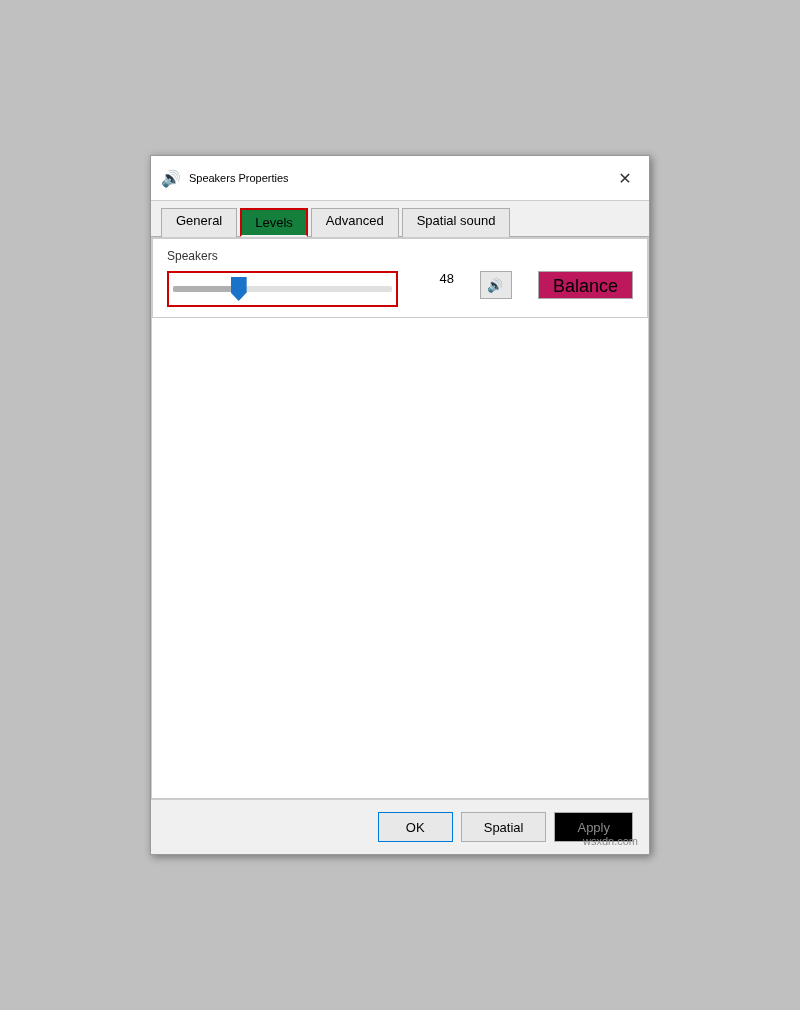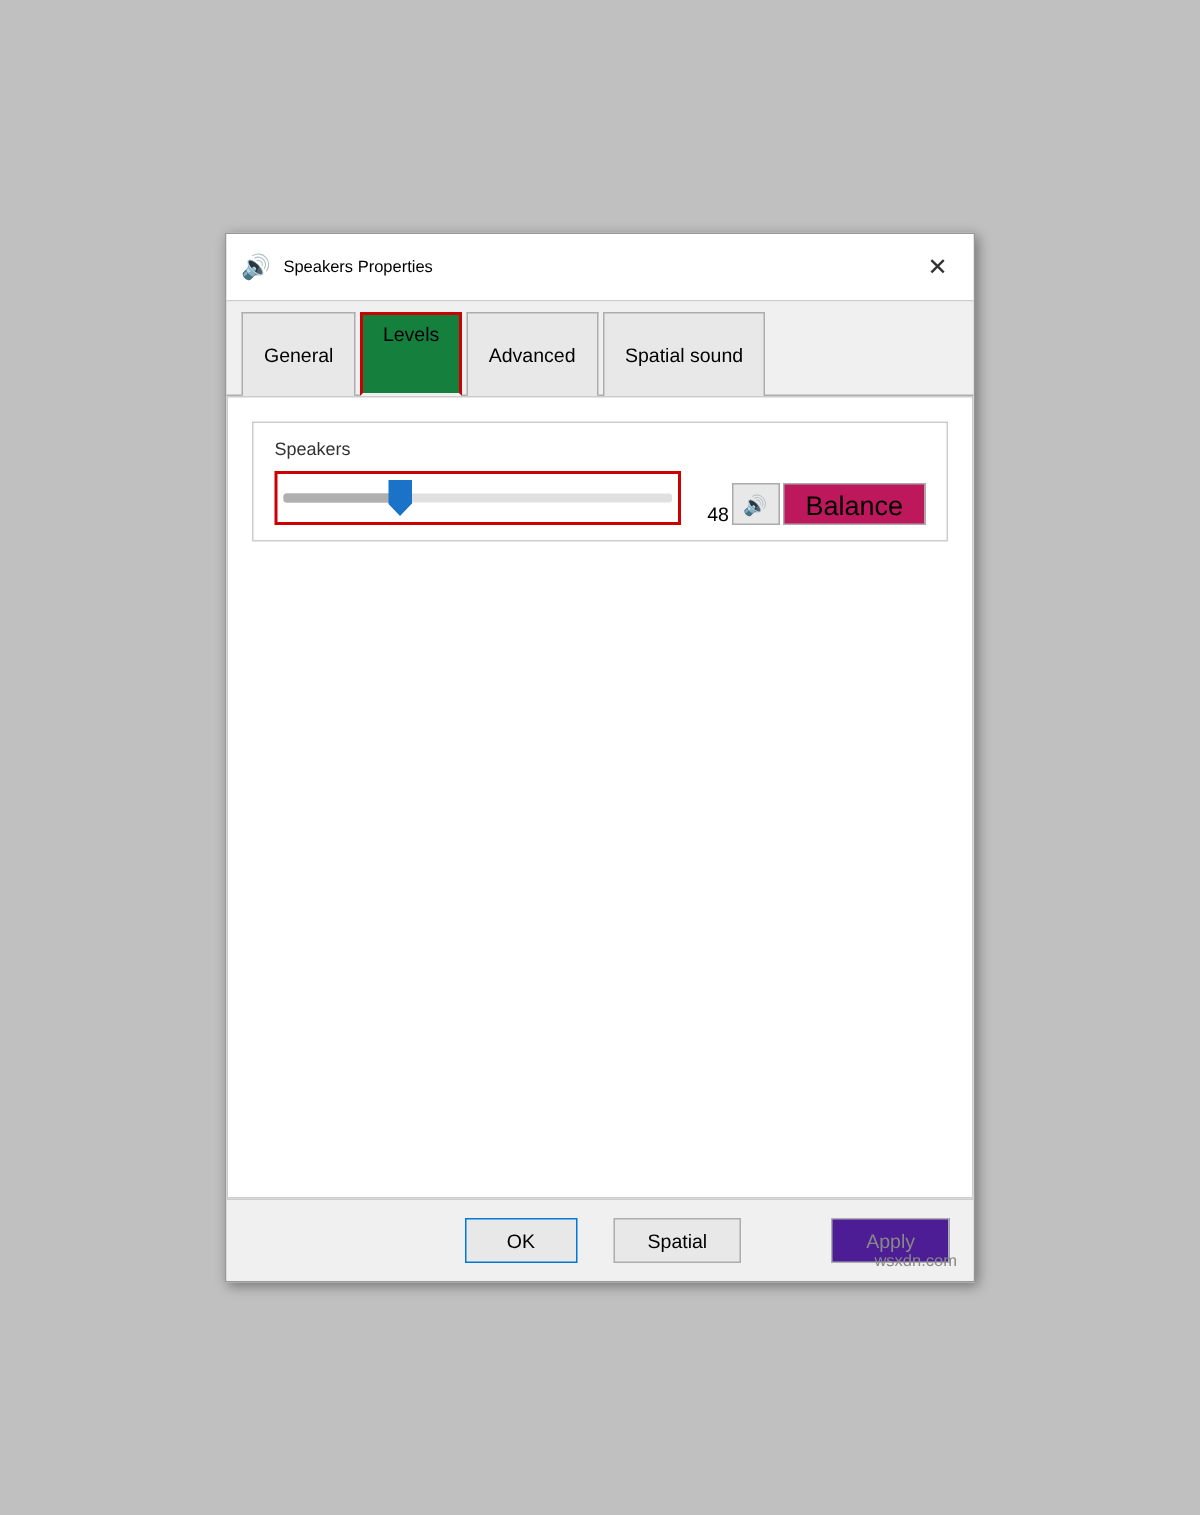--- a/index.html
+++ b/index.html
@@ -67,21 +67,21 @@
 
     .tabs-bar {
       background: #f0f0f0;
       display: flex;
       border-bottom: 1px solid #adadad;
       padding: 6px 10px 0 10px;
       gap: 0;
     }
 
     .tab {
-      padding: 20px 14px;
+      padding: 4px 14px;
       background: #e0e0e0;
       border: 1px solid #adadad;
       border-bottom: none;
       cursor: pointer;
       margin-right: 3px;
       color: #000;
       position: relative;
       bottom: -1px;
     }
 
@@ -93,42 +93,41 @@
       z-index: 2;
       padding: 5px 13px;
     }
 
     .tab:not(.active) {
       background: #e8e8e8;
     }
 
     .content-area {
       flex: 1;
-      padding: 16px;
       background: #ffffff;
       border: 1px solid #ccc;
       margin: 0 0 0 0;
     }
 
     .section-label {
       font-size: 12px;
       color: #333;
       margin-bottom: 8px;
     }
 
     .speakers-section {
       border: 1px solid #ccc;
       padding: 10px 14px;
       margin-bottom: 10px;
     }
 
     .speakers-row {
       display: flex;
-      align-items: flex-end;
-      gap: 2px;
+      align-items: flex-start;
+      gap: 26px;
       margin-top: 6px;
     }
 
     .slider-container {
       position: relative;
       flex: 1;
       height: 36px;
       display: flex;
       align-items: center;
       border: 2px solid #cc0000;
@@ -199,43 +198,42 @@
       flex: 1;
       min-height: 400px;
     }
 
     .footer {
       background: #f0f0f0;
       border-top: 1px solid #ccc;
       padding: 12px 16px;
       display: flex;
       justify-content: flex-end;
-      gap: 24px;
+      gap: 8px;
     }
 
     .footer-btn {
       padding: 6px 22px;
       min-width: 75px;
       height: 30px;
       cursor: pointer;
       font-size: 13px;
       border: 1px solid #adadad;
       background: #e8e8e8;
     }
 
     .footer-btn.ok {
       border: 1px solid #0078d7;
       background: #e8e8e8;
     }
 
     .footer-btn.apply {
-      background: #4c1d95;
+      background: #000000;
       color: #888;
       cursor: default;
-      margin-left: 36px;
     }
 
     .watermark {
       position: absolute;
       bottom: 8px;
       right: 12px;
       font-size: 11px;
       color: #888;
     }
 

